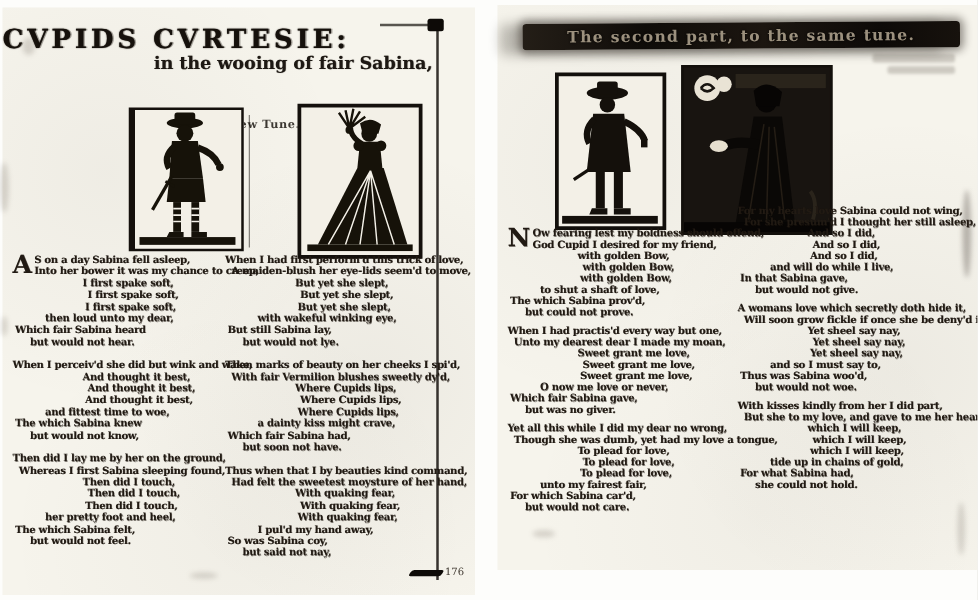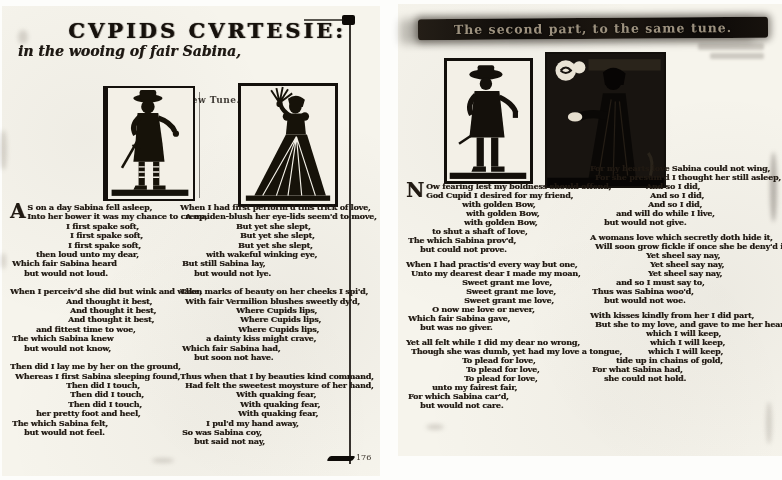--- a/index.html
+++ b/index.html
@@ -7,25 +7,25 @@
         font-family:"DejaVu Serif",serif;color:#1d1813;}
   .page{position:absolute;background:
     radial-gradient(circle at 22% 28%, rgba(60,50,40,.04), transparent 42%),
     radial-gradient(circle at 78% 64%, rgba(60,50,40,.05), transparent 46%),
     radial-gradient(circle at 50% 90%, rgba(60,50,40,.03), transparent 40%),
     #f6f4ec;}
   #left-page{left:2px;top:6px;width:378px;height:470px;}
   #right-page{left:398px;top:4px;width:380px;height:452px;padding-left:36px;}
 
   
-  .lp-title{position:absolute;left:0;right:34px;top:12px;text-align:right;font-size:21px;
+  .lp-title{position:absolute;left:0;right:34px;top:12px;text-align:left;font-size:21px;
     font-weight:bold;letter-spacing:3px;color:#16110c;
     text-shadow:0 0 1px rgba(20,14,8,.85),1.2px .4px 0 rgba(20,14,8,.3);}
-  .lp-sub{position:absolute;left:16px;right:34px;top:37px;text-align:left;font-size:14px;
-    font-style:italic;font-weight:bold;text-shadow:.4px .4px .6px rgba(25,18,10,.6);}
+  .lp-sub{position:absolute;left:16px;right:34px;top:37px;text-align:right;font-size:14px;
+    font-weight:bold;text-shadow:.4px .4px .6px rgba(25,18,10,.6);}
   .lp-tune{position:absolute;left:0;right:34px;top:57px;text-align:center;font-size:9px;
     font-weight:bold;letter-spacing:.5px;opacity:.85;margin-top:32px;}
 
   
   .woodcut{position:absolute;background:#f3f0e7;overflow:hidden;}
   #wc1{left:101px;top:80px;width:85px;height:111px;border:2px solid #14100c;border-left-width:5px;}
   #wc2{left:236px;top:77px;width:94px;height:118px;border:3px solid #14100c;}
   #wc3{left:46px;top:54px;width:83px;height:120px;border:3px solid #120f0b;}
   #wc4{left:147px;top:48px;width:117px;height:132px;border:2px solid #120f0b;background:#181410;}
   .woodcut svg{display:block;width:100%;height:100%;}
@@ -125,21 +125,21 @@
 
     <div class="vcol" id="lp-col1">
         <div class="stanza dropcap">
           <div class="vline l0">AS on a day Sabina fell asleep,</div>
           <div class="vline l1">Into her bower it was my chance to creep,</div>
           <div class="vline l2">I first spake soft,</div>
           <div class="vline l3">I first spake soft,</div>
           <div class="vline l4">I first spake soft,</div>
           <div class="vline l5">then loud unto my dear,</div>
           <div class="vline l6">Which fair Sabina heard</div>
-          <div class="vline l7">but would not loud.</div>
+          <div class="vline l7">but would not hear.</div>
         </div>
         <div class="stanza">
           <div class="vline l0">When I perceiv'd she did but wink and wake,</div>
           <div class="vline l2">And thought it best,</div>
           <div class="vline l3">And thought it best,</div>
           <div class="vline l4">And thought it best,</div>
           <div class="vline l5">and fittest time to woe,</div>
           <div class="vline l6">The which Sabina knew</div>
           <div class="vline l7">but would not know,</div>
         </div>
@@ -251,38 +251,39 @@
           <div class="vline l0">When I had practis'd every way but one,</div>
           <div class="vline l1">Unto my dearest dear I made my moan,</div>
           <div class="vline l2">Sweet grant me love,</div>
           <div class="vline l3">Sweet grant me love,</div>
           <div class="vline l4">Sweet grant me love,</div>
           <div class="vline l5">O now me love or never,</div>
           <div class="vline l6">Which fair Sabina gave,</div>
           <div class="vline l7">but was no giver.</div>
         </div>
         <div class="stanza">
-          <div class="vline l0">Yet all felt while I did my dear no wrong,</div>
+          <div class="vline l0">Yet all this while I did my dear no wrong,</div>
           <div class="vline l1">Though she was dumb, yet had my love a tongue,</div>
           <div class="vline l2">To plead for love,</div>
           <div class="vline l3">To plead for love,</div>
           <div class="vline l4">To plead for love,</div>
           <div class="vline l5">unto my fairest fair,</div>
           <div class="vline l6">For which Sabina car'd,</div>
           <div class="vline l7">but would not care.</div>
         </div>
       </div>
     <div class="vcol" id="rp-col2">
         <div class="stanza">
           <div class="vline l0">For my hearts love Sabina could not wing,</div>
           <div class="vline l1">For she presum'd I thought her still asleep,</div>
           <div class="vline l2">And so I did,</div>
           <div class="vline l3">And so I did,</div>
           <div class="vline l4">And so I did,</div>
           <div class="vline l5">and will do while I live,</div>
+          <div class="vline l6">In that Sabina gave,</div>
           <div class="vline l7">but would not give.</div>
         </div>
         <div class="stanza">
           <div class="vline l0">A womans love which secretly doth hide it,</div>
           <div class="vline l1">Will soon grow fickle if once she be deny'd it,</div>
           <div class="vline l2">Yet sheel say nay,</div>
           <div class="vline l3">Yet sheel say nay,</div>
           <div class="vline l4">Yet sheel say nay,</div>
           <div class="vline l5">and so I must say to,</div>
           <div class="vline l6">Thus was Sabina woo'd,</div>

